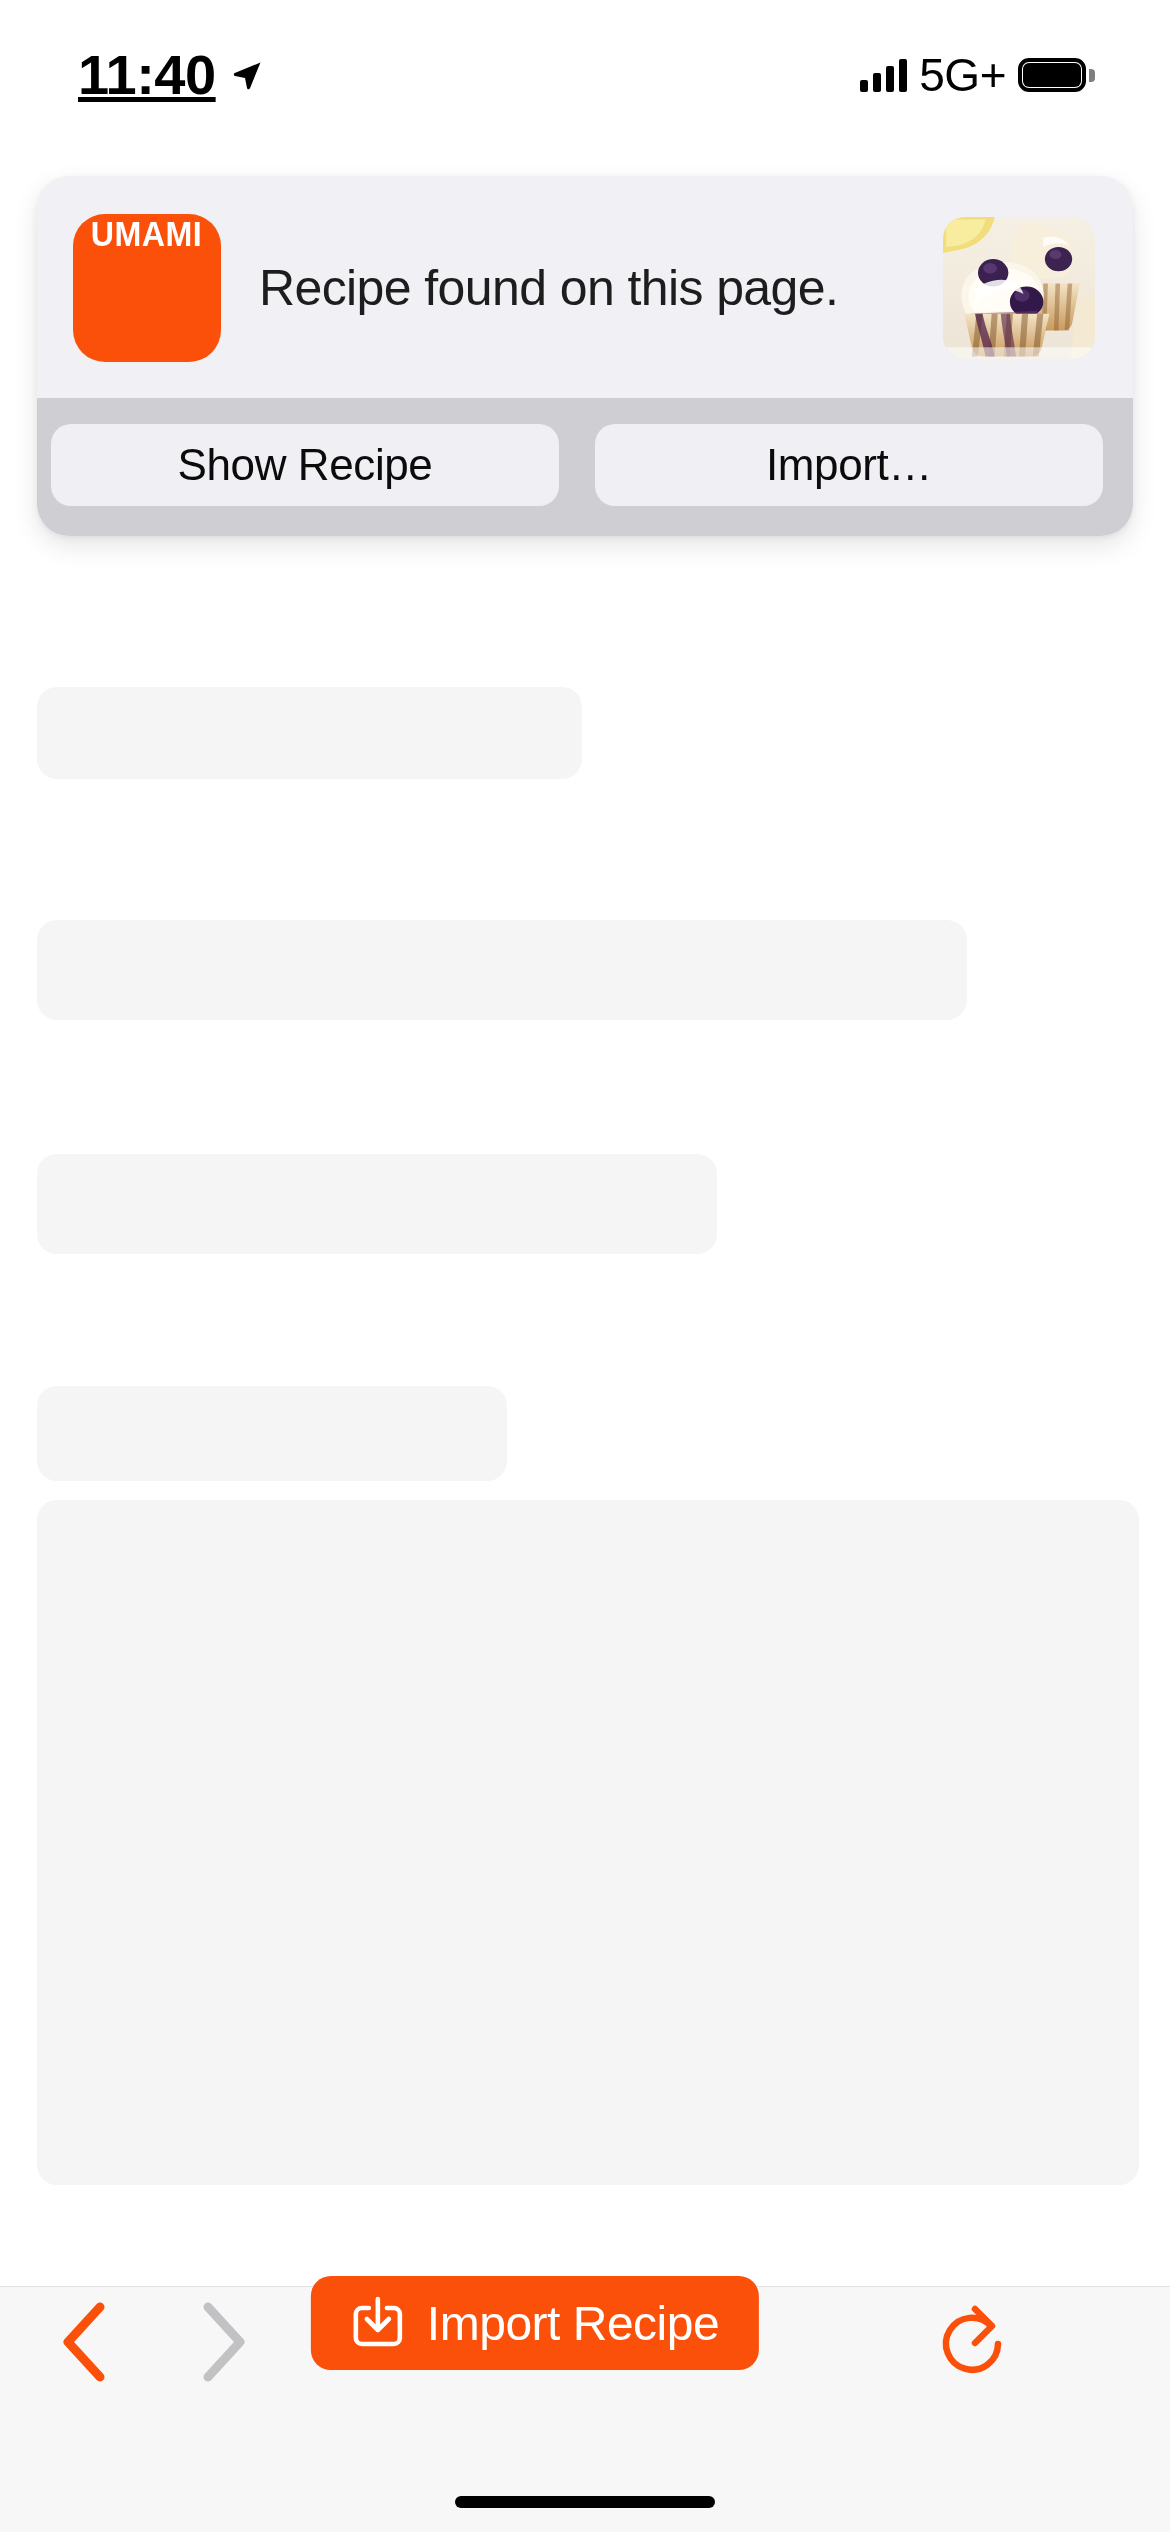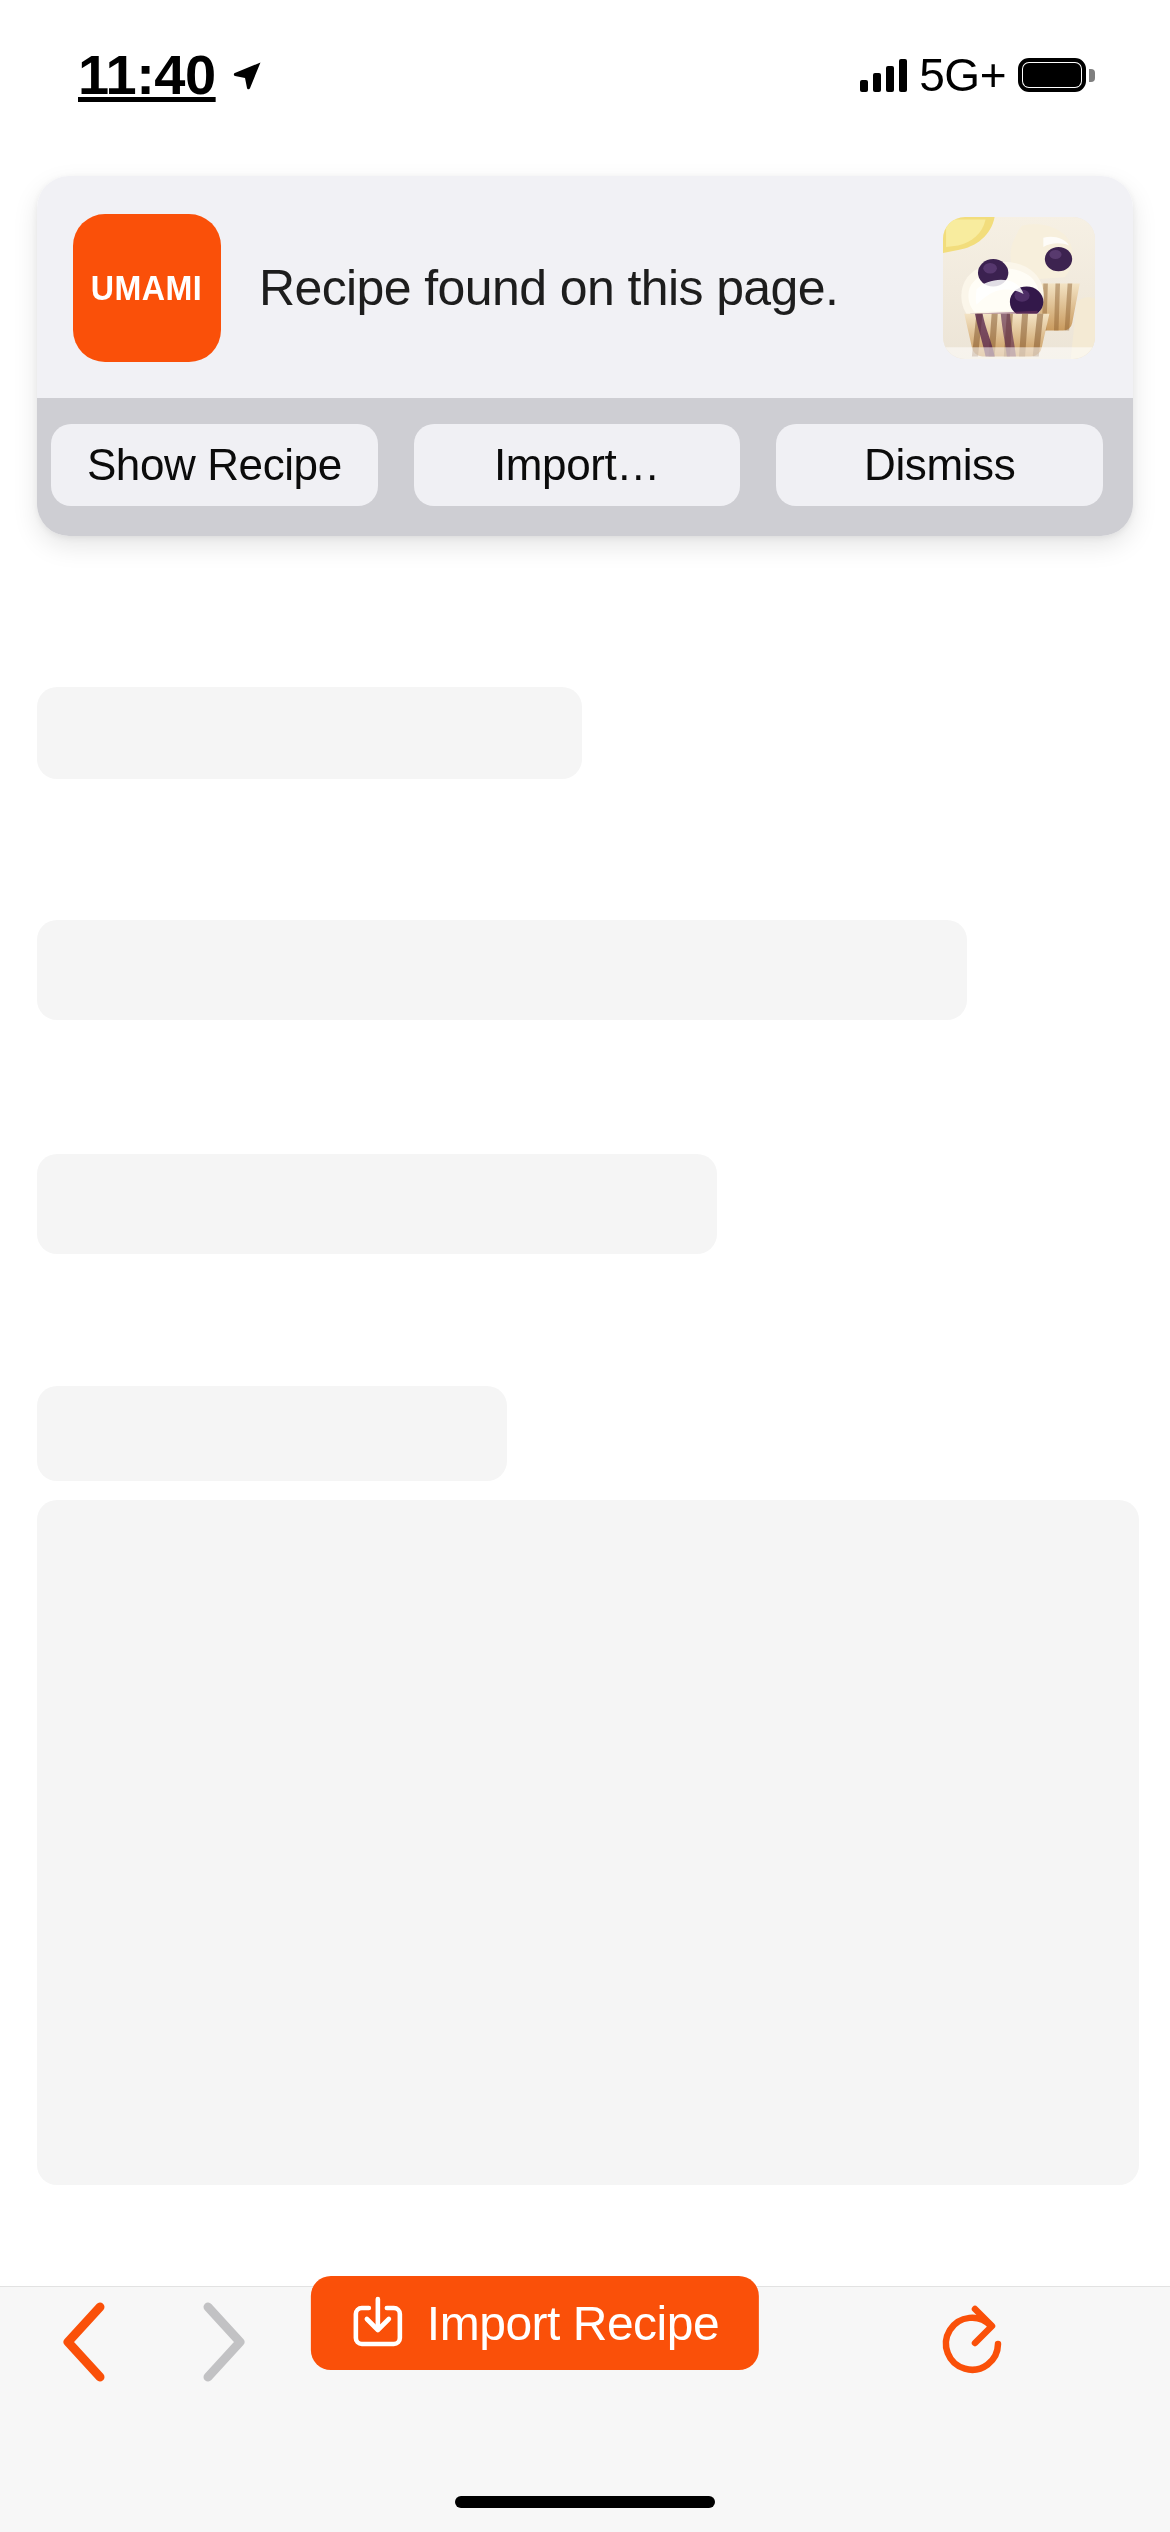--- a/index.html
+++ b/index.html
@@ -50,21 +50,21 @@
   }
   .banner-top{
     background:#F1F1F5;
     display:flex; align-items:center;
     padding:38px 38px 36px 36px;
     gap:30px;
   }
   .app-icon{
     width:148px; height:148px; flex:0 0 148px;
     background:#FA5009; border-radius:32px;
-    display:flex; align-items:center; justify-content:center;
+    display:flex; justify-content:center;
   }
   .app-icon span{
     color:#fff; font-weight:700; font-size:35px;
     letter-spacing:0.5px; transform:scaleX(.92);
     font-family:"Liberation Sans", sans-serif;
   }
   .banner-text{ flex:1 1 auto; min-width:0; padding-left:8px; }
   .banner-title{
     font-size:50px; font-weight:700; color:#161616;
     letter-spacing:-0.8px; line-height:1.16; white-space:nowrap;
@@ -211,21 +211,20 @@
         <path d="M44 64c1 11 3 19 4 28h-6c-1-9-3-17-4-28z" fill="#53204a" opacity=".6"></path>
         <path d="M22 48c6-6 16-8 24-5 4 2 6 5 7 8-5-3-12-4-18-2-5 2-9 5-13 9-1-4 0-8 0-10z" fill="#fff" opacity=".85"></path>
         <path d="M66 14c6-2 14 0 17 5-5-2-12-2-17 1z" fill="#fff" opacity=".8"></path>
         <rect y="86" width="100" height="8" fill="#ffffff" opacity=".55"></rect>
       </svg>
     </div>
   </div>
   <div class="banner-actions">
     <button class="act-btn">Show Recipe</button>
     <button class="act-btn">Import…</button>
-    <button class="act-btn">Dismiss</button>
   </div>
 </div>
 
 <div class="skeleton" id="skeleton-root">
     <div class="skel" style="left: 37px; top: 687px; width: 545px; height: 92px; background: rgb(245, 245, 245);"></div>
     <div class="skel" style="left: 37px; top: 920px; width: 930px; height: 100px; background: rgb(245, 245, 245);"></div>
     <div class="skel" style="left: 37px; top: 1154px; width: 680px; height: 100px; background: rgb(245, 245, 245);"></div>
     <div class="skel" style="left: 37px; top: 1386px; width: 470px; height: 95px; background: rgb(245, 245, 245);"></div>
     <div class="skel" style="left: 37px; top: 1500px; width: 1102px; height: 685px; background: rgb(245, 245, 245);"></div>
   </div>

